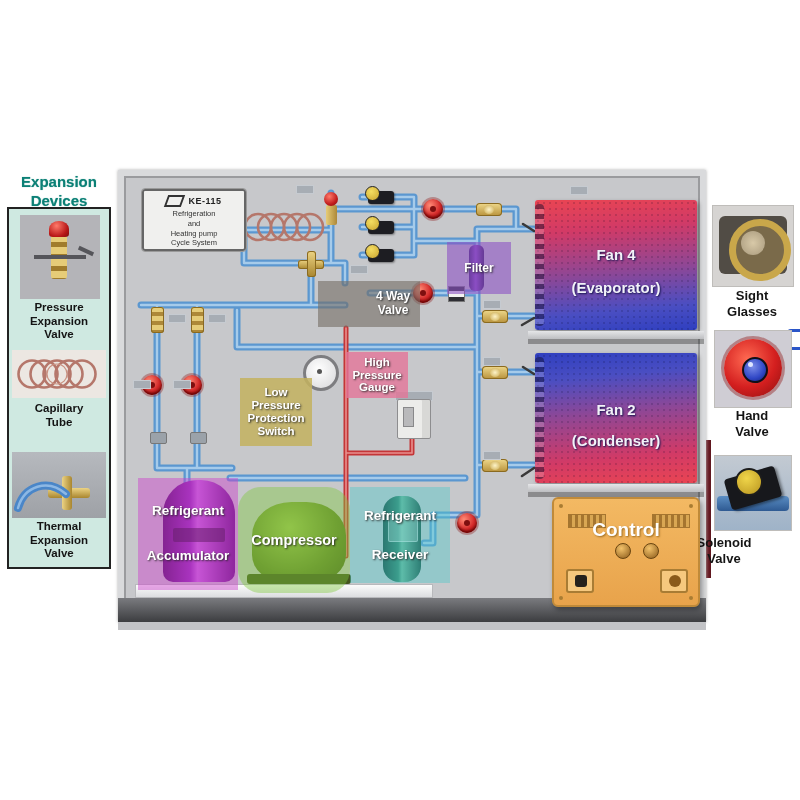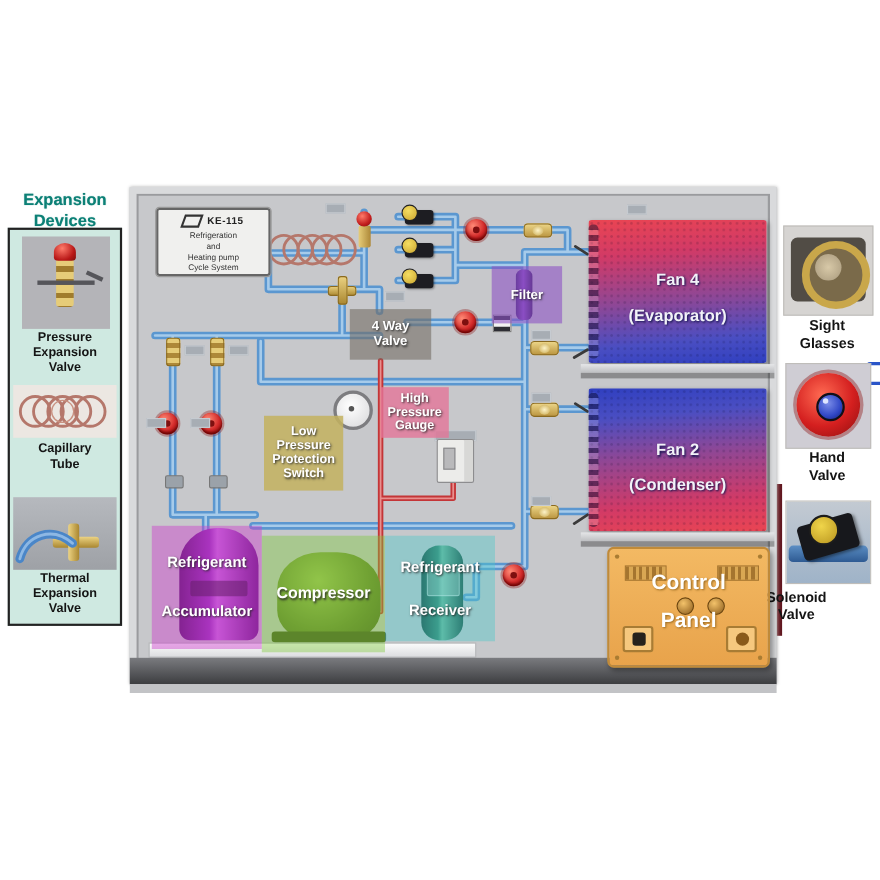--- a/index.html
+++ b/index.html
@@ -213,21 +213,21 @@
   <div class="abs chip" style="left:570px;top:186px;"></div>
   <div class="abs chip" style="left:483px;top:300px;"></div>
   <div class="abs chip" style="left:483px;top:357px;"></div>
   <div class="abs chip" style="left:483px;top:451px;"></div>
   <div class="abs chip" style="left:168px;top:314px;"></div>
   <div class="abs chip" style="left:208px;top:314px;"></div>
   <div class="abs chip" style="left:133px;top:380px;"></div>
   <div class="abs chip" style="left:173px;top:380px;"></div>
   <div class="abs chip" style="left:350px;top:265px;"></div>
 
-  <div class="abs patch" style="left:318px;top:281px;width:74px;height:46px;background:rgba(118,112,104,.62);">
+  <div class="abs patch" style="left:318px;top:281px;width:54px;height:46px;background:rgba(118,112,104,.62);padding-left:48px;">
     <div class="ptxt" style="font-size:12px;line-height:1.15;">4 Way
 Valve</div>
   </div>
   <div class="abs patch" style="left:447px;top:242px;width:64px;height:52px;background:rgba(140,82,196,.6);">
     <div class="ptxt" style="font-size:12px;">Filter</div>
   </div>
   <div class="abs patch" style="left:346px;top:352px;width:62px;height:46px;background:rgba(228,118,152,.8);">
     <div class="ptxt" style="font-size:11.5px;line-height:1.12;">High
 Pressure
 Gauge</div>
@@ -252,21 +252,20 @@
   </div>
   <div class="abs shelf" style="left:528px;top:484px;width:176px;"></div>
   <div class="abs shelf-sh" style="left:528px;top:492px;width:176px;"></div>
 
   <div class="abs cpanel" style="left:552px;top:497px;">
     <div class="cp-slot" style="left:14px;top:15px;"></div>
     <div class="cp-slot" style="left:98px;top:15px;"></div>
     <div class="cp-text" style="top:20px;">Control</div>
     <div class="knob" style="left:61px;top:44px;"></div>
     <div class="knob" style="left:89px;top:44px;"></div>
-    <div class="cp-text" style="top:55px;">Panel</div>
     <div class="cp-switch" style="left:12px;top:70px;">
         <div class="ic"></div>
       </div>
     <div class="cp-switch" style="left:106px;top:70px;">
         <div class="ic" style="border-radius:50%;background:#8a5a1a;"></div>
       </div>
     <div class="screw" style="left:5px;top:5px;"></div>
       <div class="screw" style="right:5px;top:5px;"></div>
     <div class="screw" style="left:5px;bottom:5px;"></div>
       <div class="screw" style="right:5px;bottom:5px;"></div>
@@ -275,21 +274,21 @@
   <div class="abs wshelf"></div>
 
   <div class="abs accum" style="left:163px;top:480px;"></div>
   <div class="abs patch" style="left:138px;top:478px;width:100px;height:112px;background:rgba(205,62,205,.45);">
     <div class="ptxt" style="font-size:13.5px;line-height:3.3;">Refrigerant
 Accumulator</div>
   </div>
 
   <div class="abs comp" style="left:252px;top:502px;"></div>
   <div class="abs comp-base" style="left:247px;top:574px;"></div>
-  <div class="abs patch" style="left:238px;top:487px;width:112px;height:106px;background:rgba(126,200,60,.42);">
+  <div class="abs patch" style="left:238px;top:487px;width:112px;height:106px;background:rgba(126,200,60,.42);border-radius:23px;">
     <div class="ptxt" style="font-size:14.5px;">Compressor</div>
   </div>
 
   <div class="abs recv" style="left:383px;top:496px;"></div>
   <div class="abs patch" style="left:350px;top:487px;width:100px;height:96px;background:rgba(79,200,200,.42);">
     <div class="ptxt" style="font-size:13.5px;line-height:2.9;">Refrigerant
 Receiver</div>
   </div>
 
   <div class="abs lefttitle" style="left:6px;top:173px;width:106px;">Expansion

